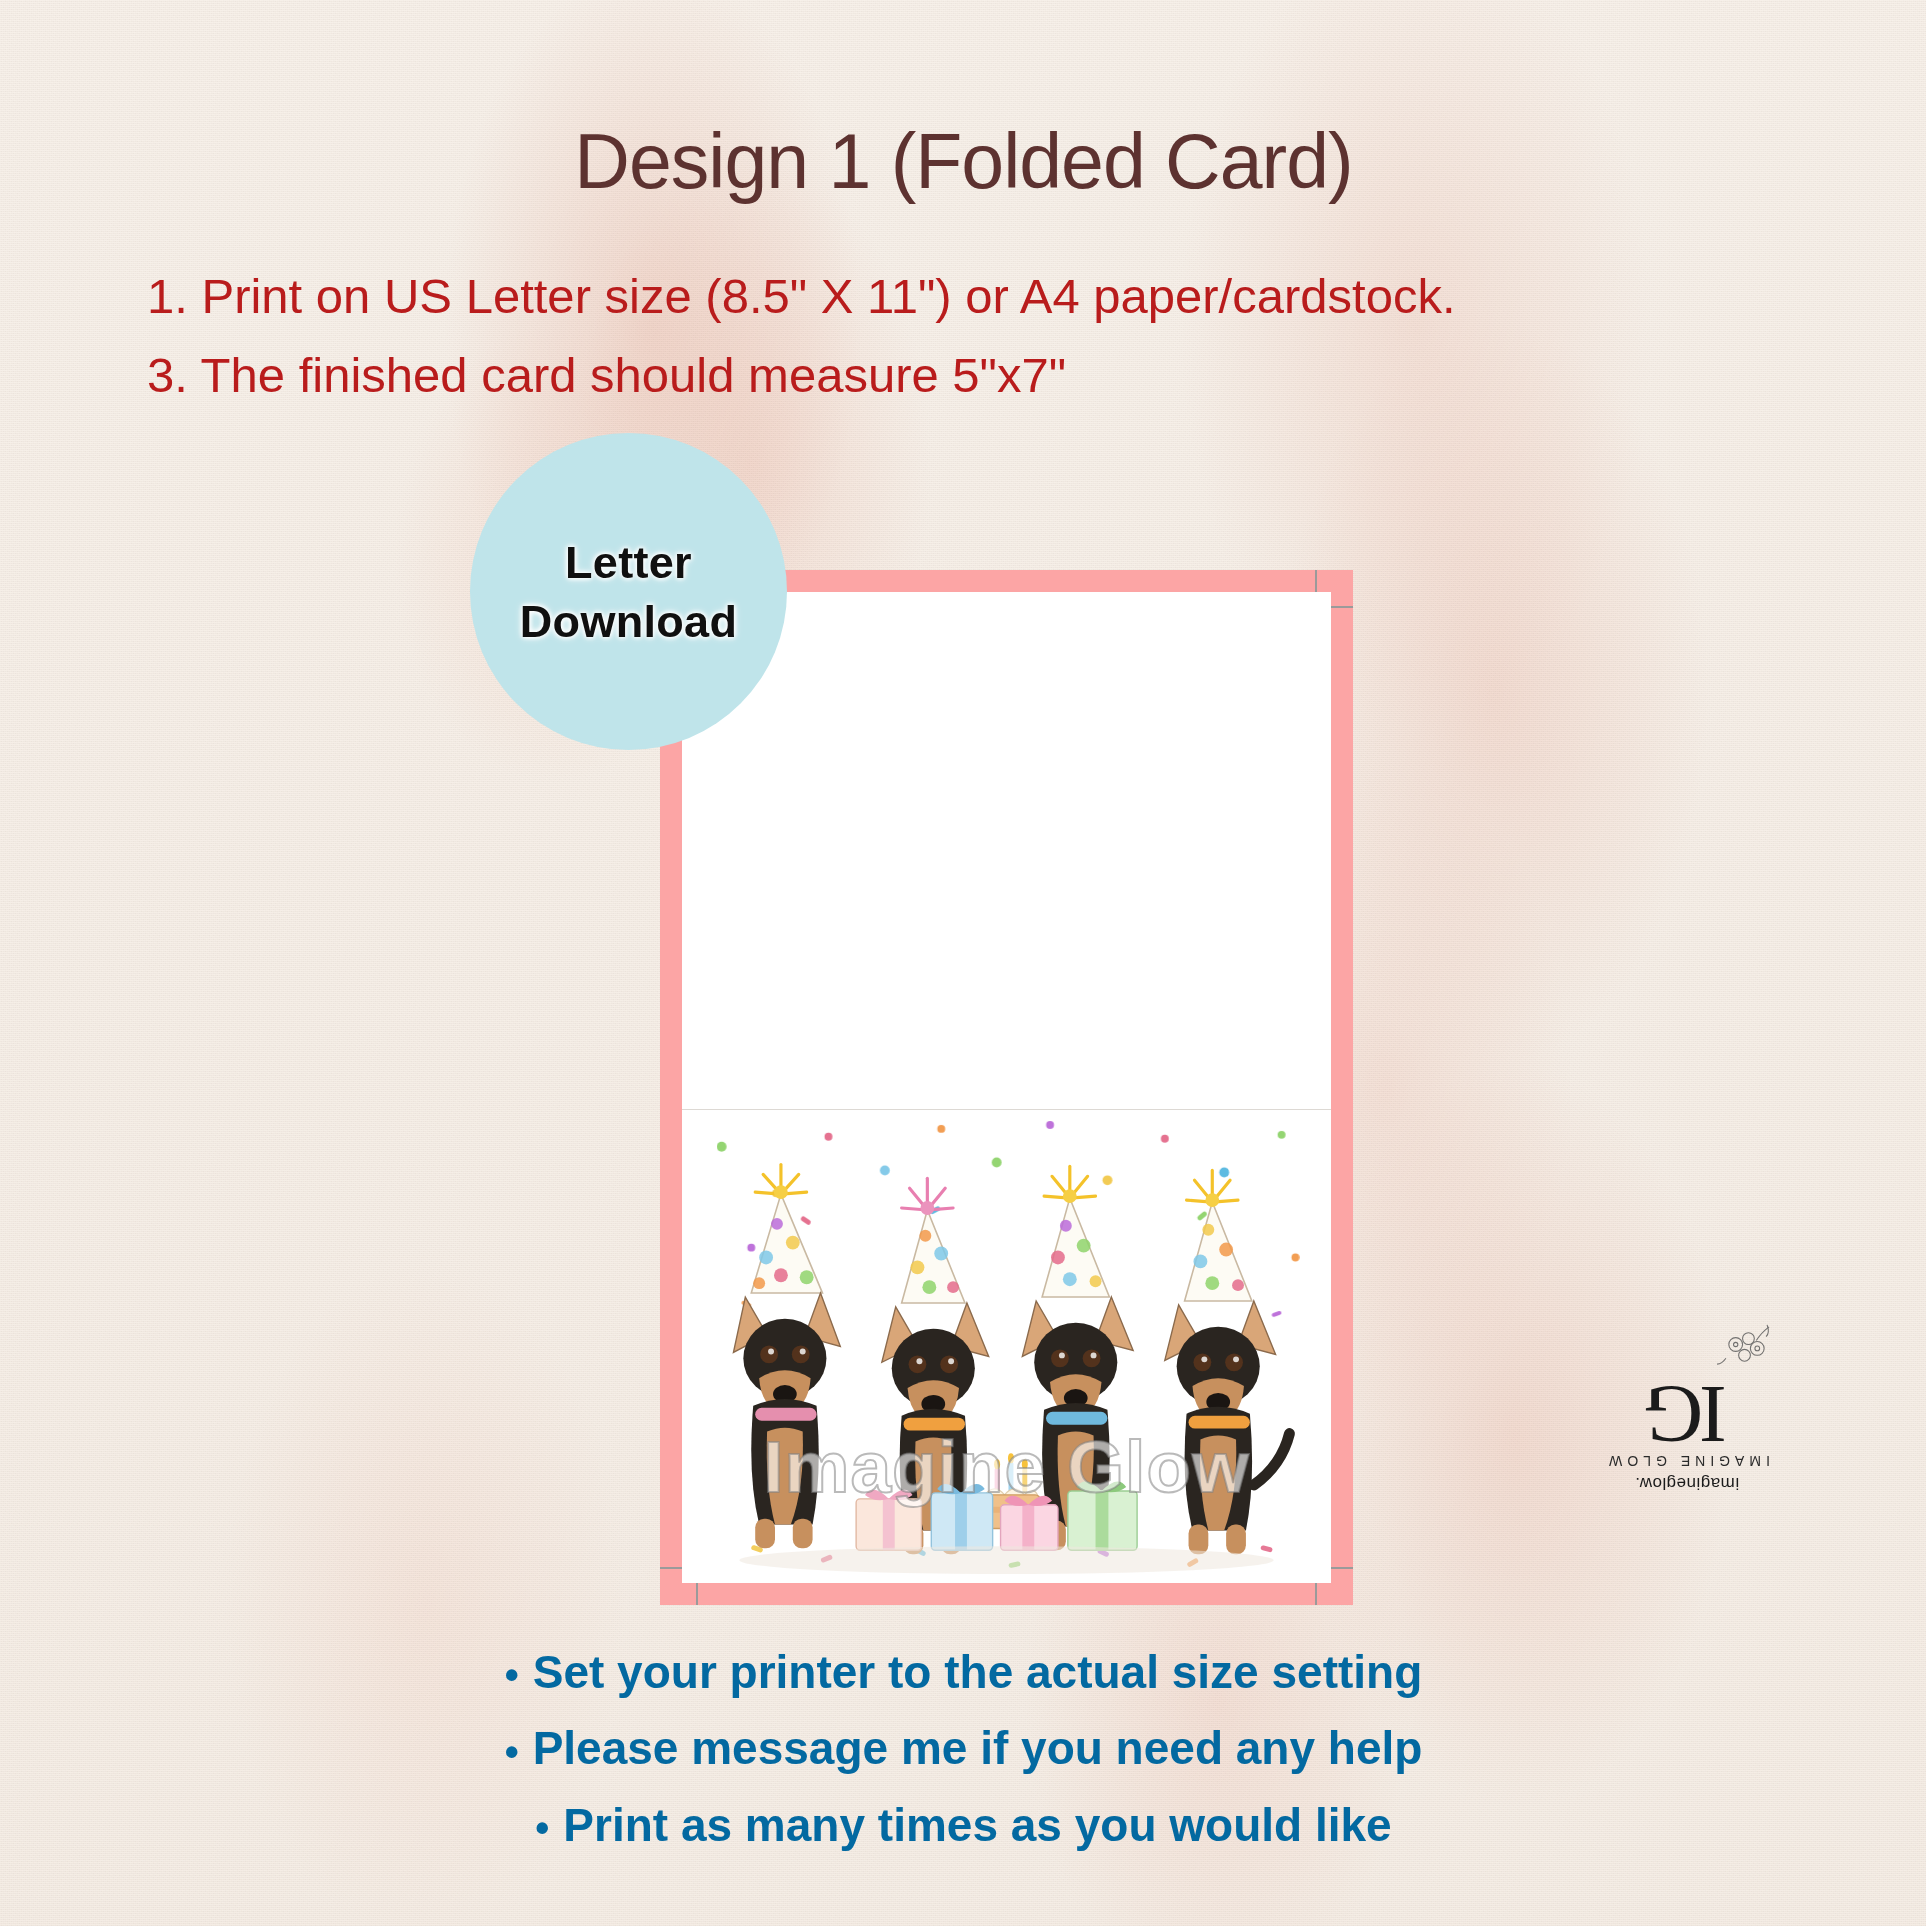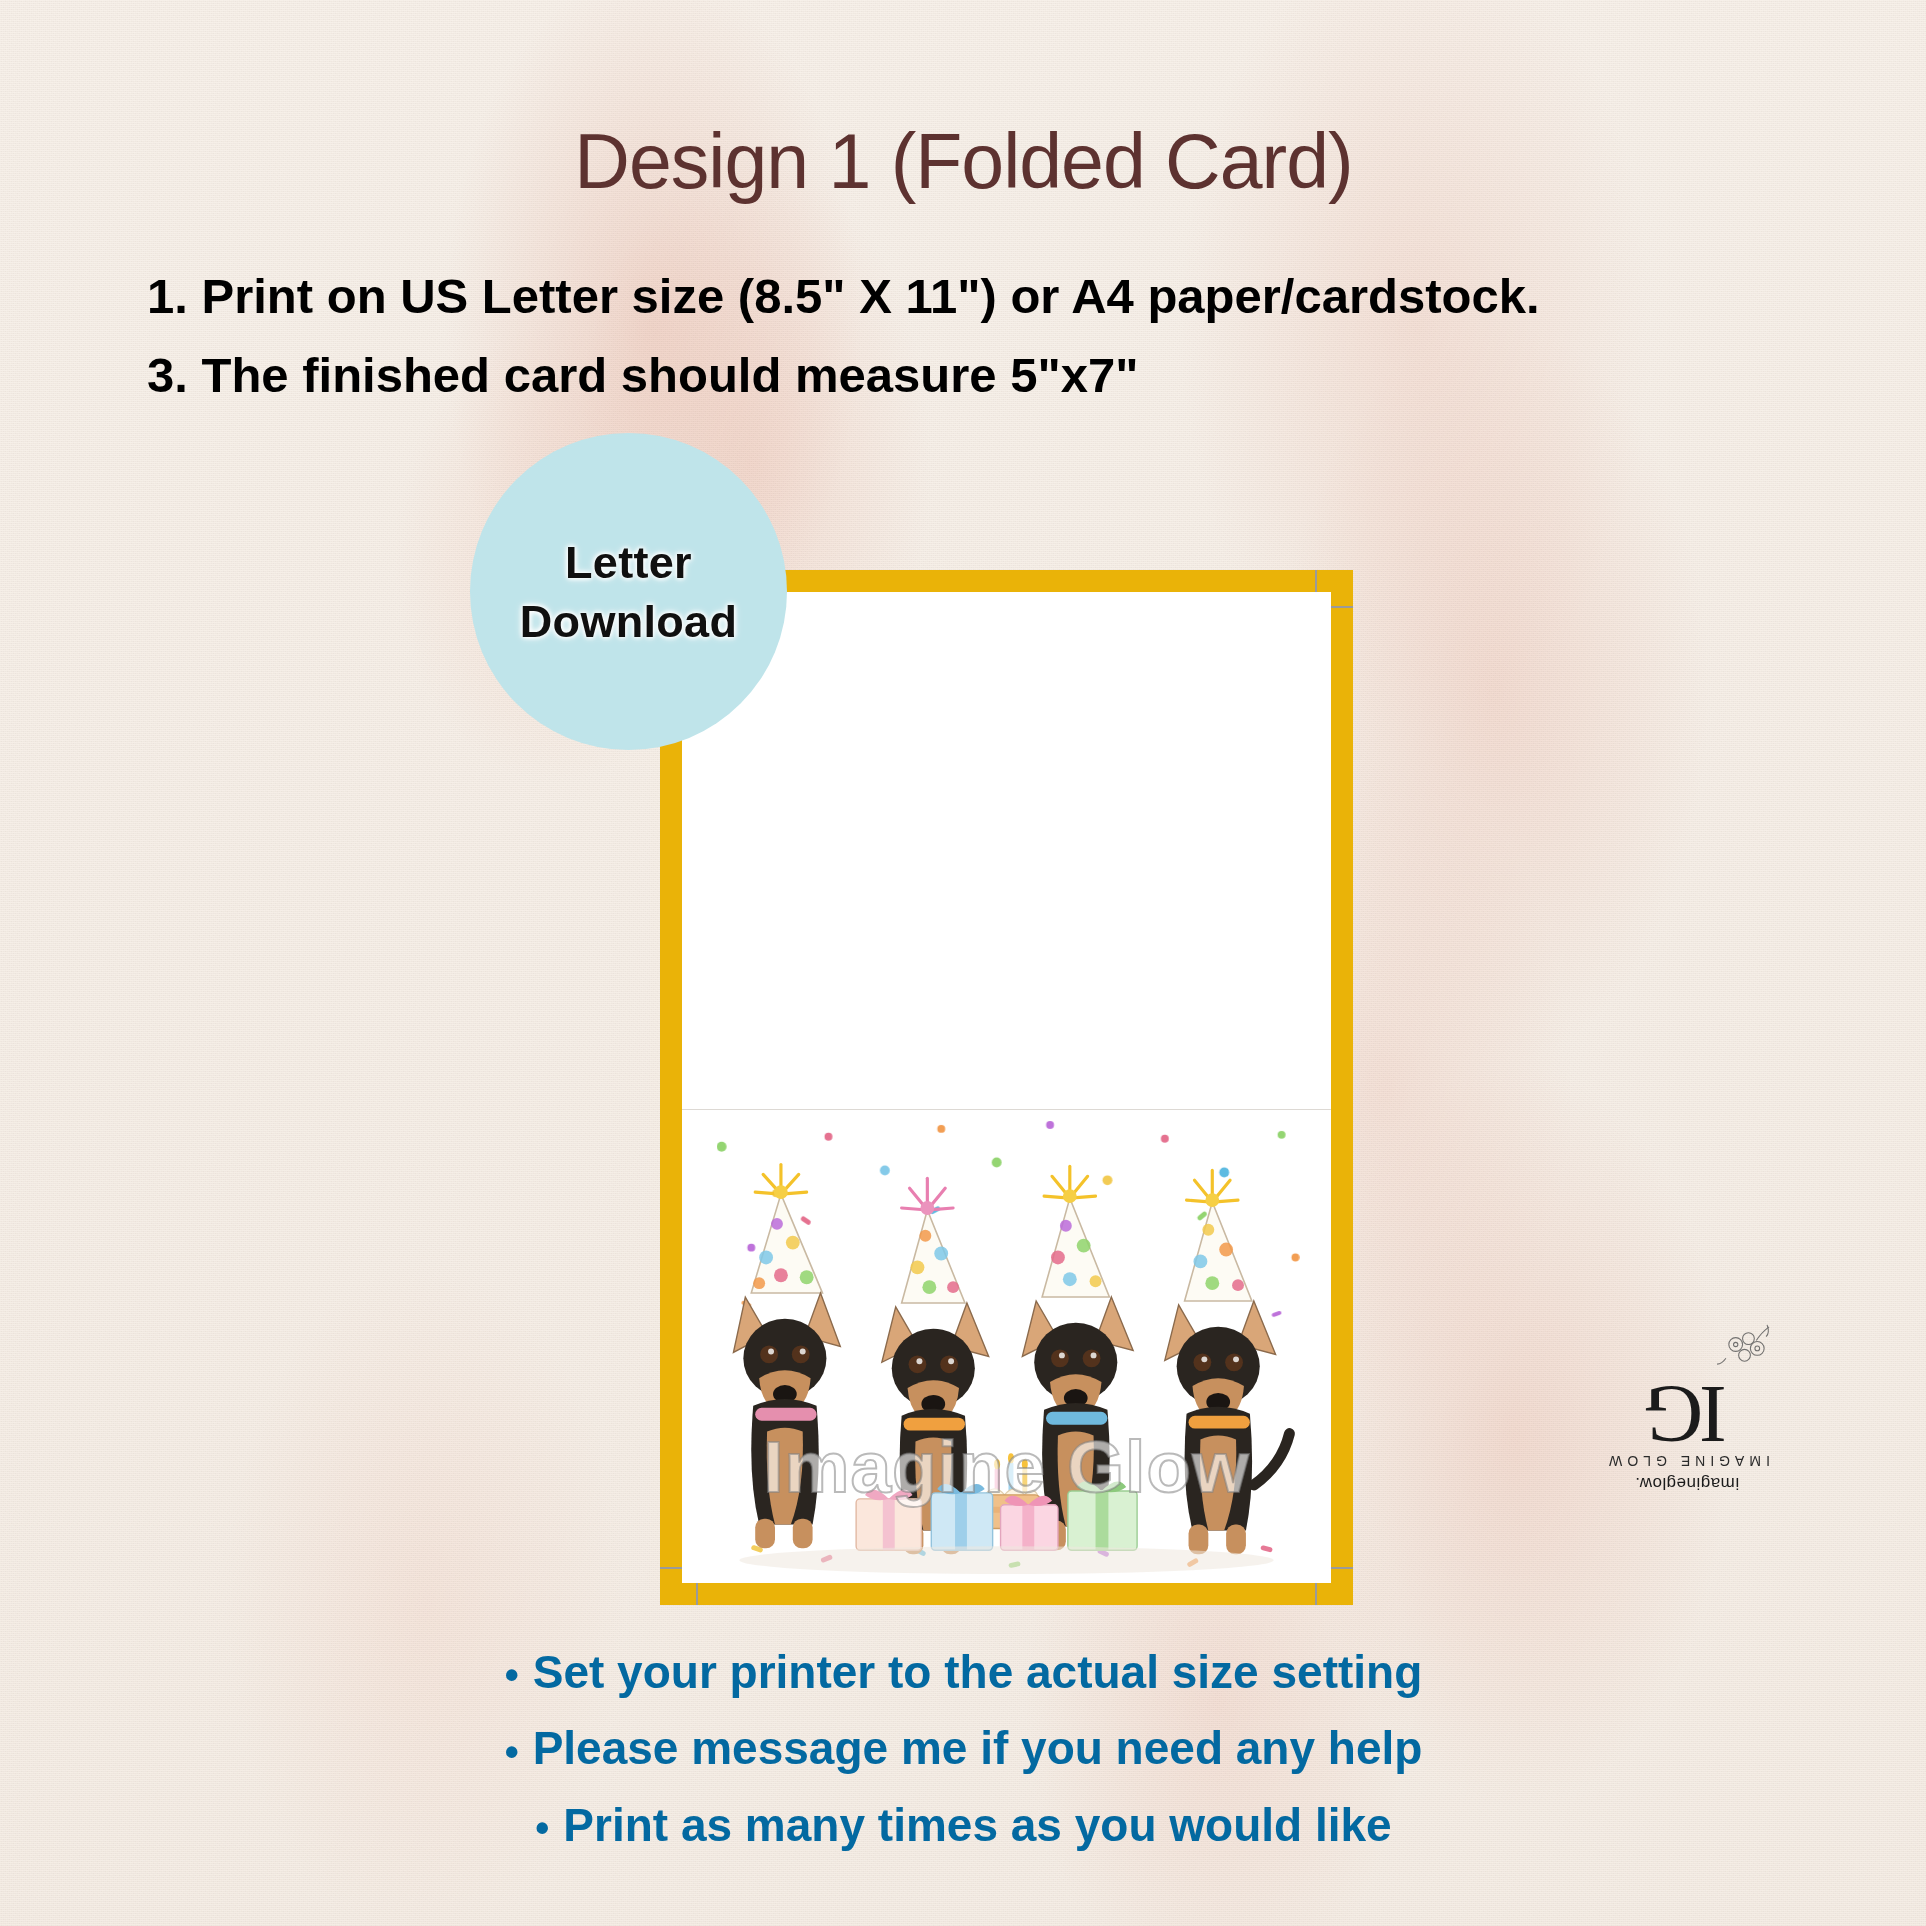--- a/index.html
+++ b/index.html
@@ -37,34 +37,34 @@
 
   
   .title{
     position:absolute;left:0;right:0;top:117px;
     text-align:center;
     font-size:77px;font-weight:400;letter-spacing:-1px;
     color:#5d3230;
   }
   .steps{
     position:absolute;left:147px;top:257px;width:1663px;
-    color:#000000;font-size:49px;line-height:79px;font-weight:700;
+    color:#b91c1c;font-size:49px;line-height:79px;font-weight:400;
   }
   .step{white-space:nowrap;}
   .bullets{
     position:absolute;left:0;right:0;top:1636px;
     text-align:center;color:#0369a1;font-size:46px;line-height:73px;font-weight:700;
   }
   .bullet{white-space:nowrap;}
   .bullet .dot{display:inline-block;margin-right:14px;font-size:40px;vertical-align:middle;}
 
   
   .card{
     position:absolute;left:660px;top:570px;width:693px;height:1035px;
-    background:#eab308;
+    background:#fca5a5;
   }
   .card-inner{
     position:absolute;left:22px;top:22px;right:22px;bottom:22px;
     background:#fff;
   }
   .fold-line{
     position:absolute;left:0;right:0;top:517px;height:1px;background:#ddd9d4;
   }
   .crop-mark{position:absolute;background:#9a9a9a;}
   .cm-h{width:26px;height:2px;}

